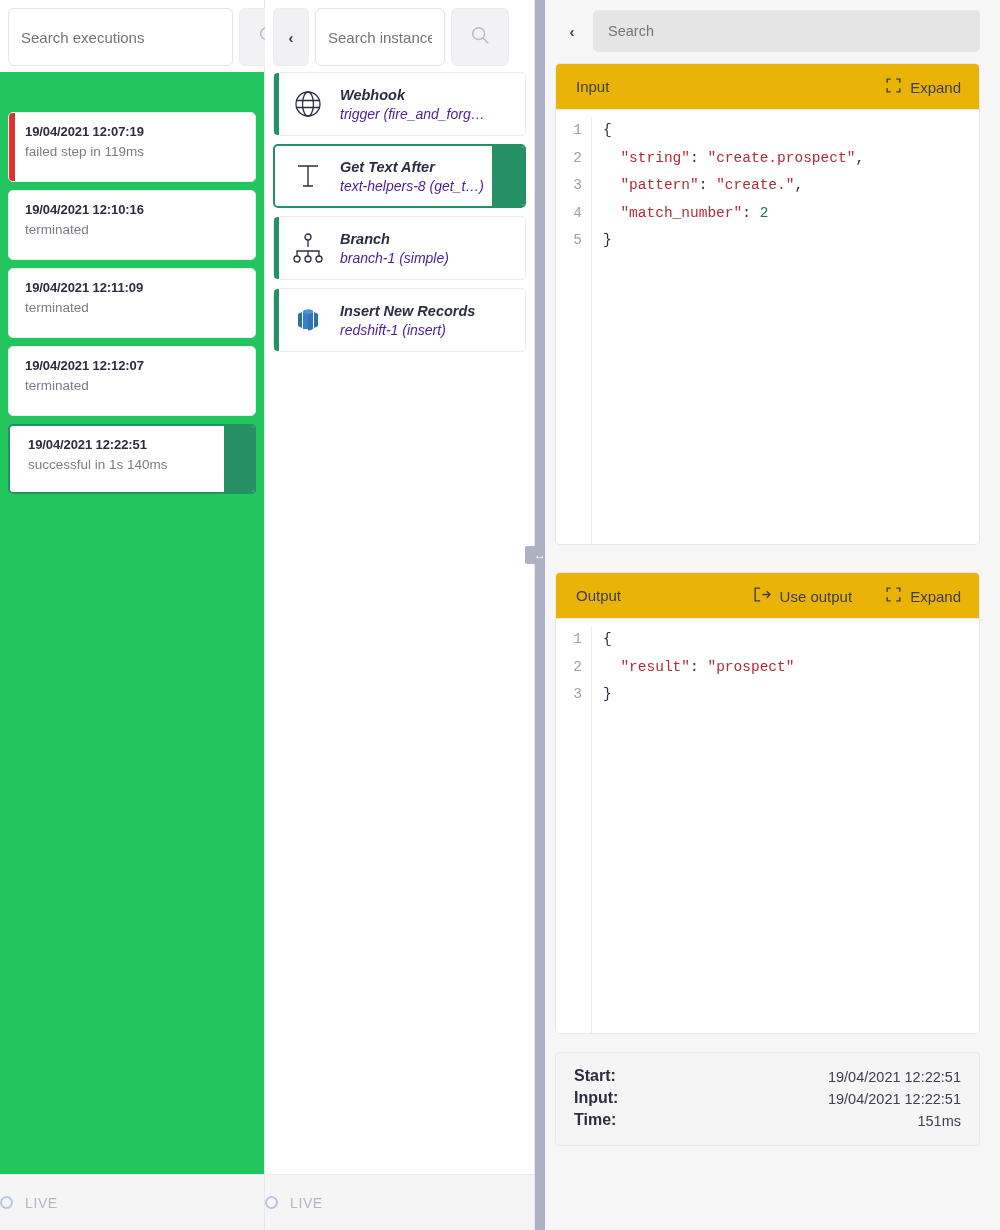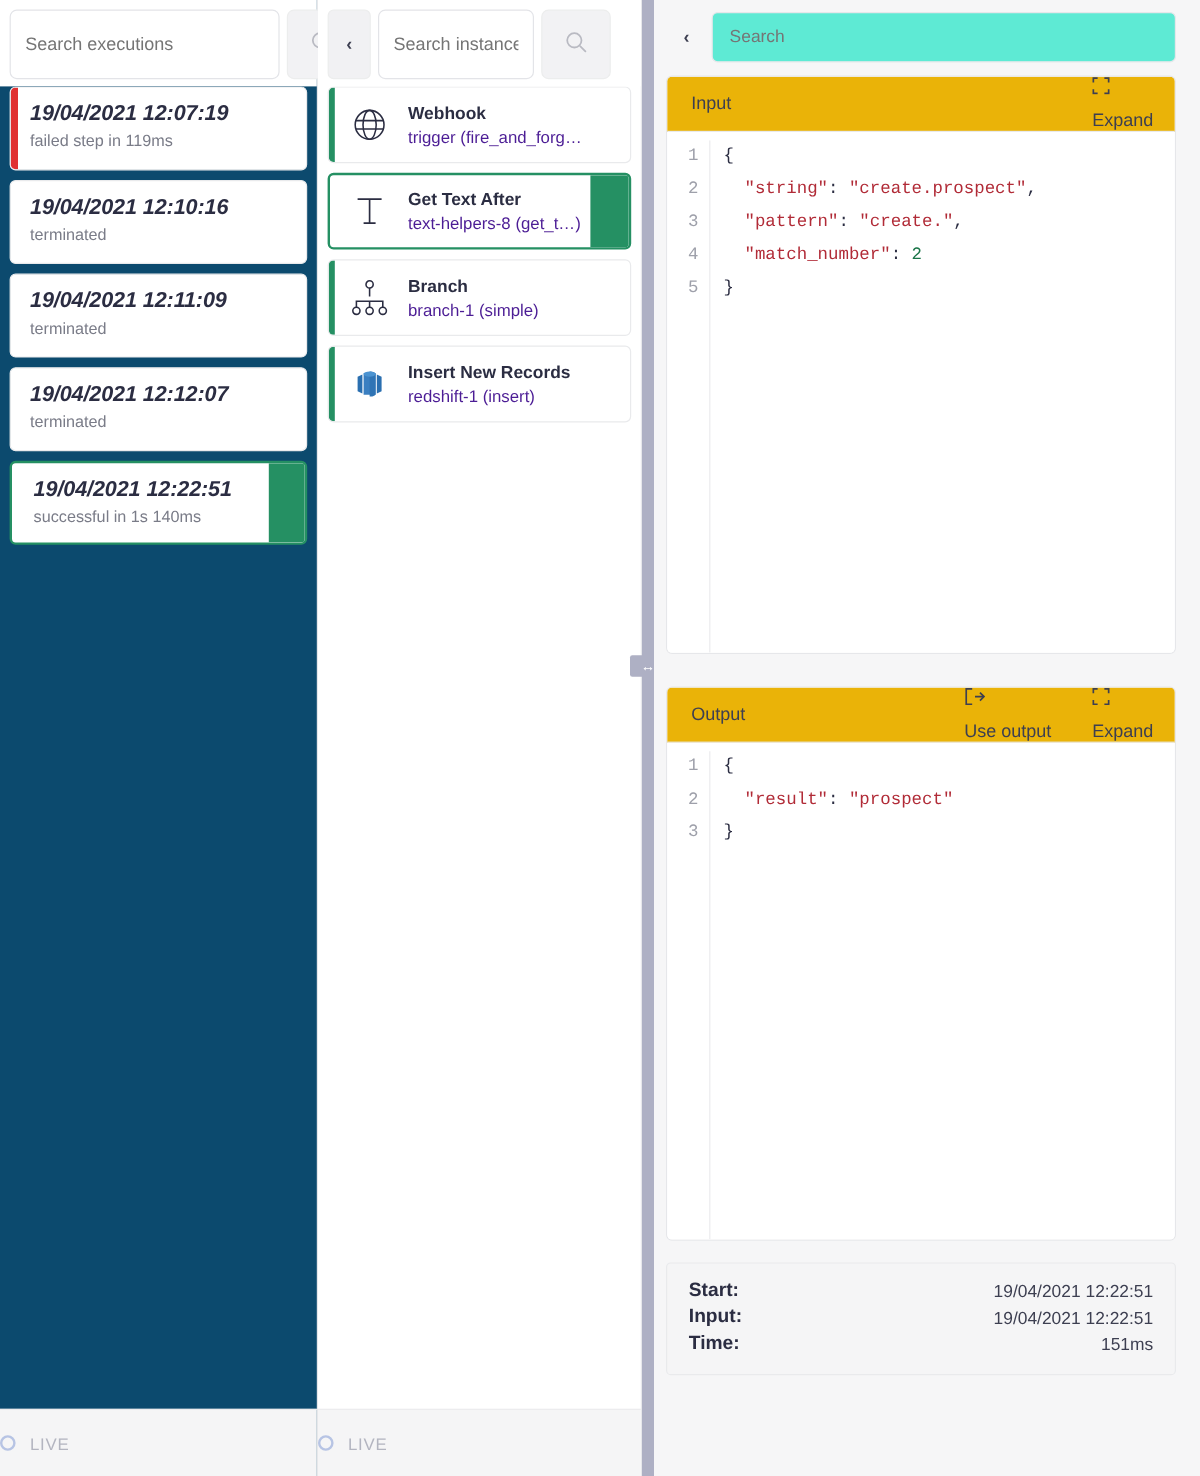--- a/index.html
+++ b/index.html
@@ -12,21 +12,21 @@
   .app {
     width: 1000px; height: 1230px;
     display: flex;
     position: relative;
     background: #f6f6f7;
   }
 
   
   .panel { position: relative; display: flex; flex-direction: column; height: 100%; }
 
-  .panel-executions { width: 265px; background: #0c4a6e; border-right: 1px solid #e6e7ea; }
+  .panel-executions { width: 265px; background: #22c55e; border-right: 1px solid #e6e7ea; gap: 40px; }
   .panel-steps      { width: 270px; background: #ffffff; border-right: 1px solid #e6e7ea; }
   .panel-detail     { flex: 1; background: #f6f6f7; display: flex; flex-direction: column; }
 
   
   .search-row {
     display: flex; align-items: flex-start;
     padding: 8px 8px 6px 8px;
     gap: 6px;
     background: #ffffff;
   }
@@ -86,27 +86,27 @@
   }
   .exec-item.selected {
     border: 2px solid #259063;
     padding-left: 18px;
   }
   .exec-item.selected .right-bar {
     position: absolute; right: 0; top: 0; bottom: 0; width: 30px;
     background: #259063;
   }
   .exec-title {
-    font-size: 18px; font-weight: bold; color: #2b2d42;
-    letter-spacing: -0.1px; margin-bottom: 5px; font-style: italic;
+    font-size: 13px; font-weight: bold; color: #2b2d42;
+    letter-spacing: -0.1px; margin-bottom: 5px;
   }
   .exec-sub { font-size: 13.5px; color: #7a7c88; }
 
   
-  .step-list { flex: 1 1 auto; overflow-y: auto; padding: 0 8px; }
+  .step-list { flex: 1 1 auto; overflow-y: auto; padding: 0 8px; font-style: italic; }
   .step-item {
     position: relative;
     background: #ffffff;
     border: 1px solid #e9eaec;
     border-radius: 5px;
     margin-bottom: 8px;
     padding: 12px 10px 12px 16px;
     display: flex; align-items: center; gap: 14px;
     cursor: pointer;
     overflow: hidden;
@@ -171,21 +171,21 @@
   .detail-inner { flex: 1 1 auto; display: flex; flex-direction: column; padding: 0 20px 0 10px; min-height: 0; }
   .detail-search-row { display: flex; align-items: center; gap: 12px; padding: 10px 0 11px 8px; }
   .detail-back {
     width: 18px; height: 26px;
     display: flex; align-items: center; justify-content: center;
     color: #3d3f51; font-size: 15px; font-weight: bold; cursor: pointer;
     flex: 0 0 auto;
   }
   .detail-search {
     flex: 1 1 auto; height: 42px;
-    background: #5eead4;
+    background: #e5e5e5;
     border: 1px solid #e6e7ea;
     border-radius: 5px;
     padding: 1px 14px;
     font-size: 14.5px; color: #73757f;
     font-family: "Liberation Sans", sans-serif;
     outline: none;
   }
 
   .code-card {
     background: #ffffff;
@@ -201,24 +201,23 @@
   .code-head {
     height: 46px; flex: 0 0 46px;
     background: #eab308;
     border-bottom: 1px solid #e9eaec;
     display: flex; align-items: center;
     padding: 0 18px 0 20px;
   }
   .code-head .label { font-size: 15px; color: #3d3f51; }
   .code-head .spacer { flex: 1 1 auto; }
   .head-action {
-    display: flex; align-items: flex-start; gap: 9px;
+    display: flex; align-items: flex-end; gap: 9px;
     font-size: 15px; color: #3d3f51; cursor: pointer;
     margin-left: 34px;
-    flex-direction: column;
   }
 
   .code-body {
     flex: 1 1 auto;
     display: flex;
     background: #ffffff;
     overflow: hidden;
     font-family: "Liberation Mono", monospace;
     font-size: 14.5px;
     line-height: 27.5px;

